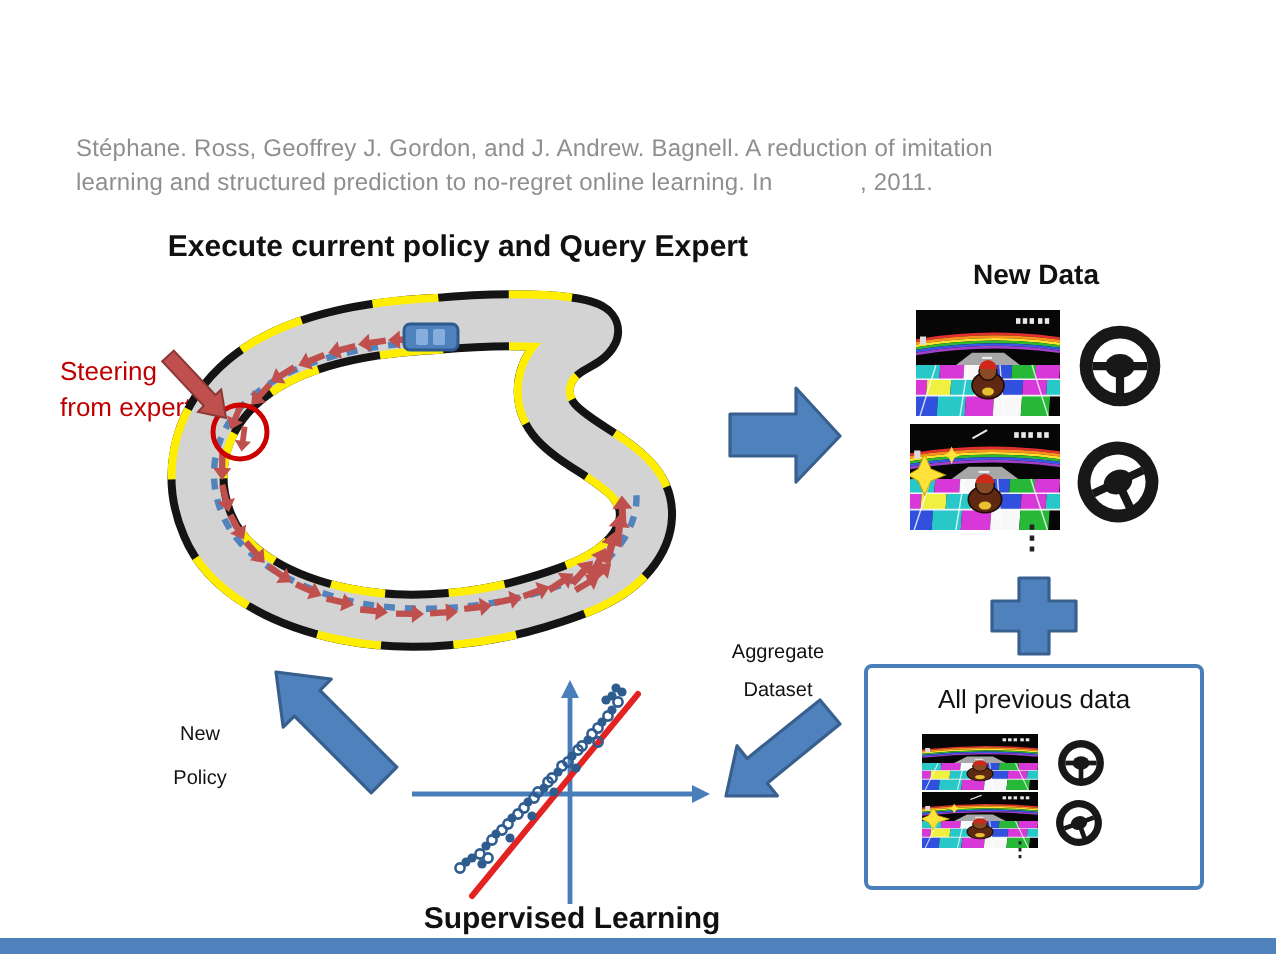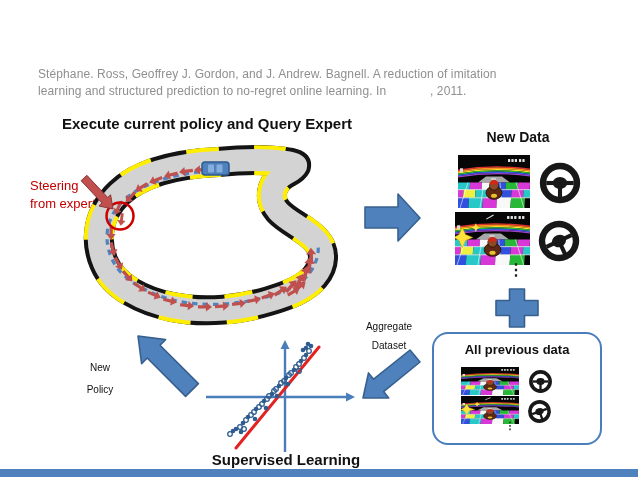--- a/index.html
+++ b/index.html
@@ -1,26 +1,26 @@
 <!DOCTYPE html>
 <html style="--accent: #4f81bd; --accent_border: #38608f; --box_border: #4a7ebb; --axis: #4a7ebb; --red_text: #c00000; --expert_arrow: #c0504d; --trend_line: #e32222; --scatter_point: #2f5c8f; --road: #d3d3d3; --curb_yellow: #ffee00; --footer_bar: #4f81bd;"><head>
 <meta charset="utf-8">
 <style>
   html,body{margin:0;padding:0;background:#fff;}
   #slide{position:relative;width:638px;height:479px;background:#fff;overflow:hidden;
          font-family:"Liberation Sans",sans-serif;}
   .abs{position:absolute;}
   .citation{font-size:12px;color:#8f8f8f;letter-spacing:0.1px;white-space:nowrap;text-align:right;}
-  .title{font-size:15px;font-weight:bold;color:#111;text-align:center;}
+  .title{font-size:15px;font-weight:bold;color:#111;text-align:right;}
   .redlabel{font-size:13px;color:var(--red_text);line-height:18px;}
   .blabel{font-size:10px;color:#111;text-align:center;line-height:19px;}
   .boldlabel{font-size:14px;font-weight:bold;color:#111;text-align:center;}
   .ellipsis{font-size:16px;font-weight:bold;color:#222;line-height:14px;}
   .ellipsis.small{font-size:10px;line-height:9px;}
-  .databox{border:2.2px solid var(--box_border);border-radius:16px;background:transparent;font-weight:bold;}
+  .databox{border:2.2px solid var(--box_border);border-radius:4px;background:transparent;}
   .boxtitle{font-size:13px;color:#111;text-align:center;padding-top:8px;}
   .footerbar{background:var(--accent);}
   svg{display:block;}
   .road-black{fill:none;stroke:#141414;stroke-width:30;stroke-linejoin:round;}
   .road-yellow{fill:none;stroke:var(--curb_yellow);stroke-width:30;stroke-linejoin:round;
                stroke-dasharray:30 34;}
   .road-gray{fill:none;stroke:var(--road);stroke-width:22;stroke-linejoin:round;}
   .traj{fill:none;stroke:#4a7ebb;stroke-width:3.2;stroke-dasharray:5.5 5;opacity:.95;}
   .arrow-block{fill:var(--accent);stroke:var(--accent_border);stroke-width:1.6;stroke-linejoin:round;}
   .axis{stroke:var(--axis);stroke-width:2.4;fill:none;}

